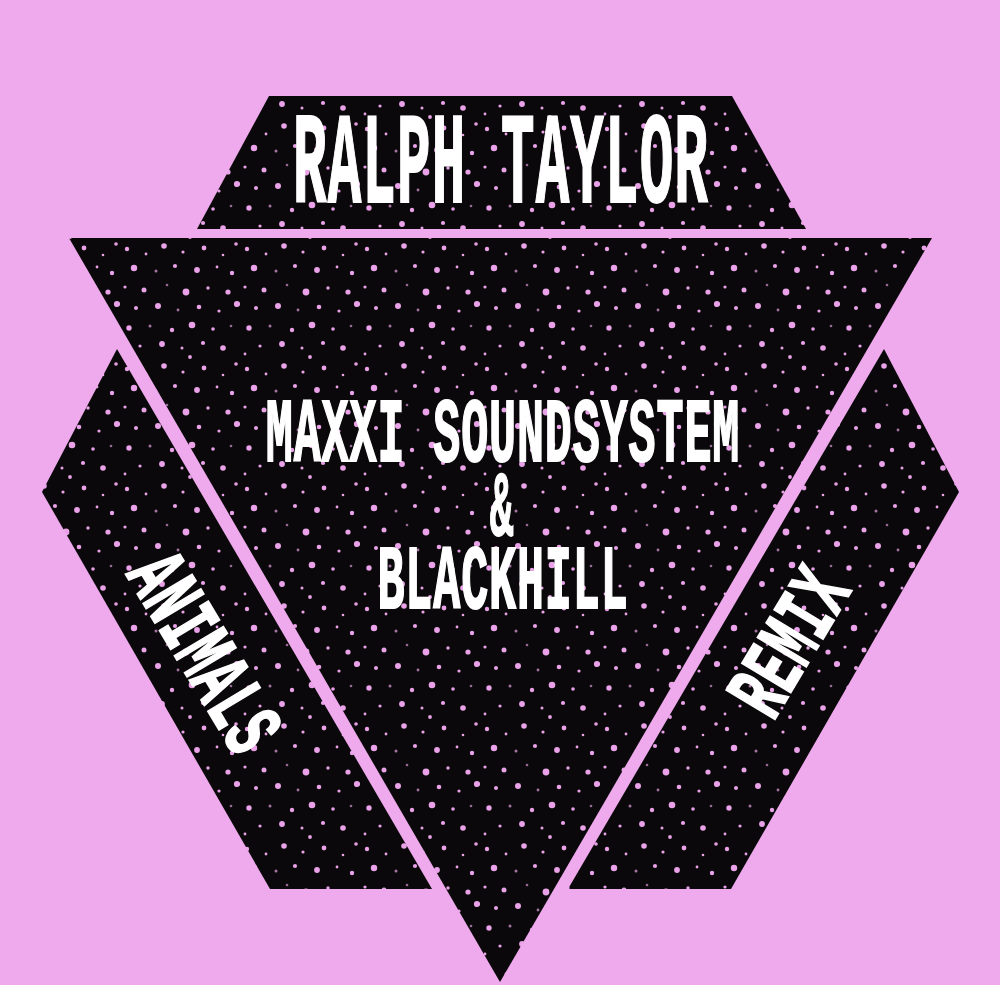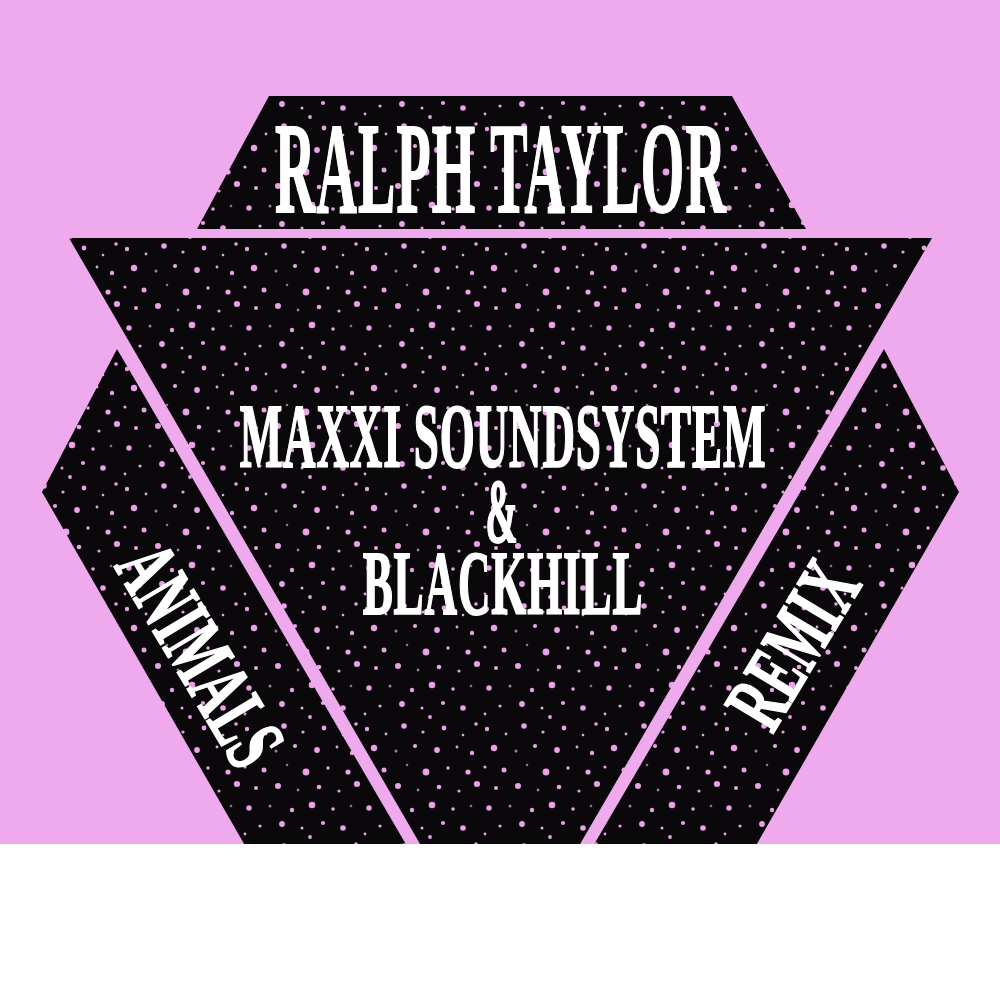--- a/index.html
+++ b/index.html
@@ -2,23 +2,23 @@
 <html><head>
 <meta charset="utf-8">
 <style>
   html, body {
     margin: 0;
     padding: 0;
   }
   .canvas {
     position: relative;
     width: 1000px;
-    height: 844px;
+    height: 985px;
     overflow: hidden;
-    font-family: Liberation Serif, serif;
+    font-family: Liberation Mono, monospace;
   }
   .art-svg {
     position: absolute;
     left: 0;
     top: 0;
     display: block;
   }
   .label {
     position: absolute;
     color: #ffffff;

